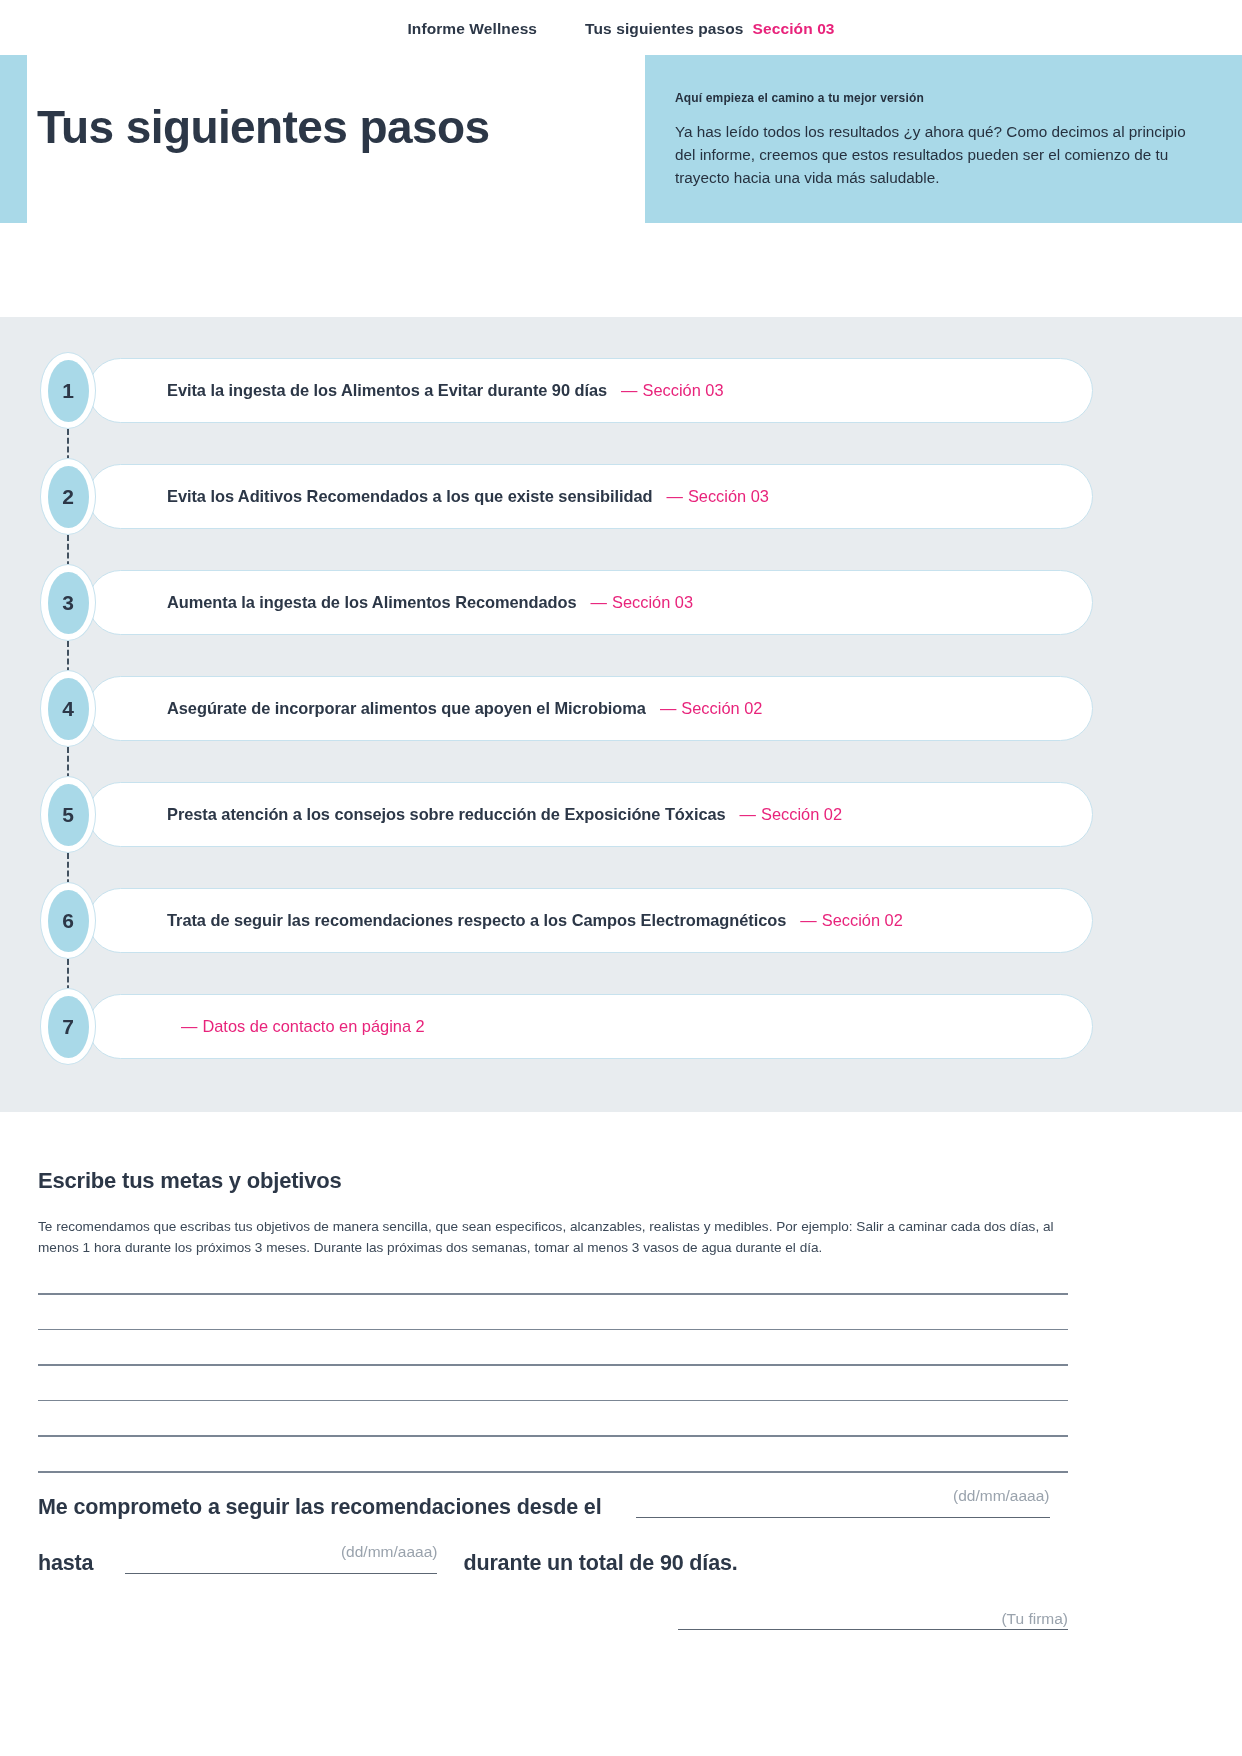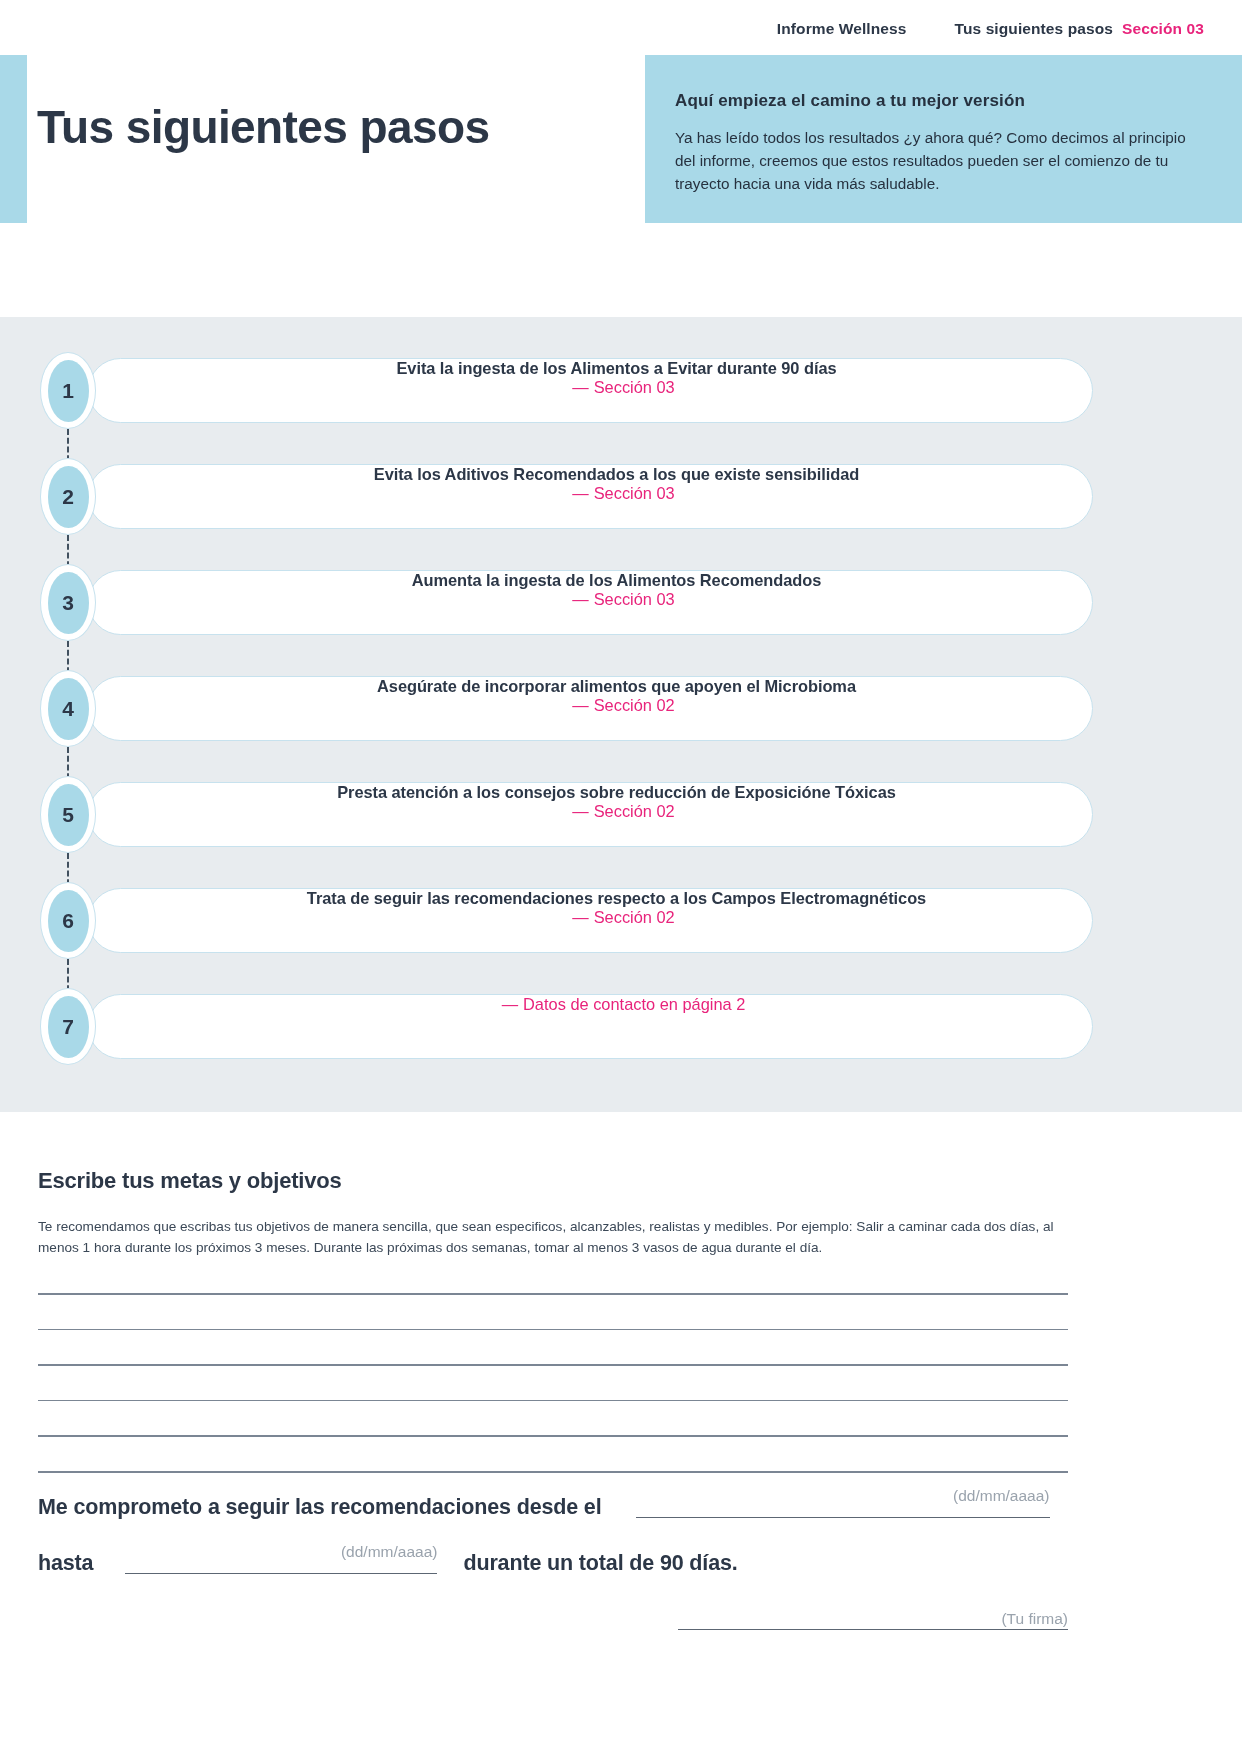--- a/index.html
+++ b/index.html
@@ -18,21 +18,21 @@
 
   
   .runhead {
     position: absolute;
     top: 16px;
     left: 0;
     width: 1242px;
     height: 26px;
     display: flex;
     align-items: center;
-    justify-content: flex-end;
+    justify-content: center;
     padding: 0 38px;
     box-sizing: border-box;
     font-size: 15.5px;
     font-weight: bold;
     letter-spacing: .1px;
     gap: 48px;
   }
   .runhead-right {
     display: flex;
     align-items: center;
@@ -72,21 +72,21 @@
     position: absolute;
     left: 645px;
     top: 0;
     width: 597px;
     height: 168px;
     background: #a9d9e8;
     box-sizing: border-box;
     padding: 36px 40px 0 30px;
   }
   .hero-box-title {
-    font-size: 17px;
+    font-size: 12px;
     font-weight: bold;
     letter-spacing: .15px;
     color: #26313f;
     margin-bottom: 16px;
   }
   .hero-box-body {
     font-size: 15.3px;
     line-height: 1.5;
     color: #26313f;
   }
@@ -121,21 +121,20 @@
     right: 109px;
     height: 65px;
     background: #ffffff;
     border: 1.5px solid #c7e2ee;
     border-radius: 34px;
     box-sizing: border-box;
     display: flex;
     align-items: center;
     padding-left: 78px;
     padding-right: 26px;
-    flex-direction: column;
   }
   .step-text {
     font-size: 16.4px;
     font-weight: bold;
     color: #2c3747;
     letter-spacing: -0.05px;
     white-space: nowrap;
   }
   .step-ref {
     font-size: 16.4px;

